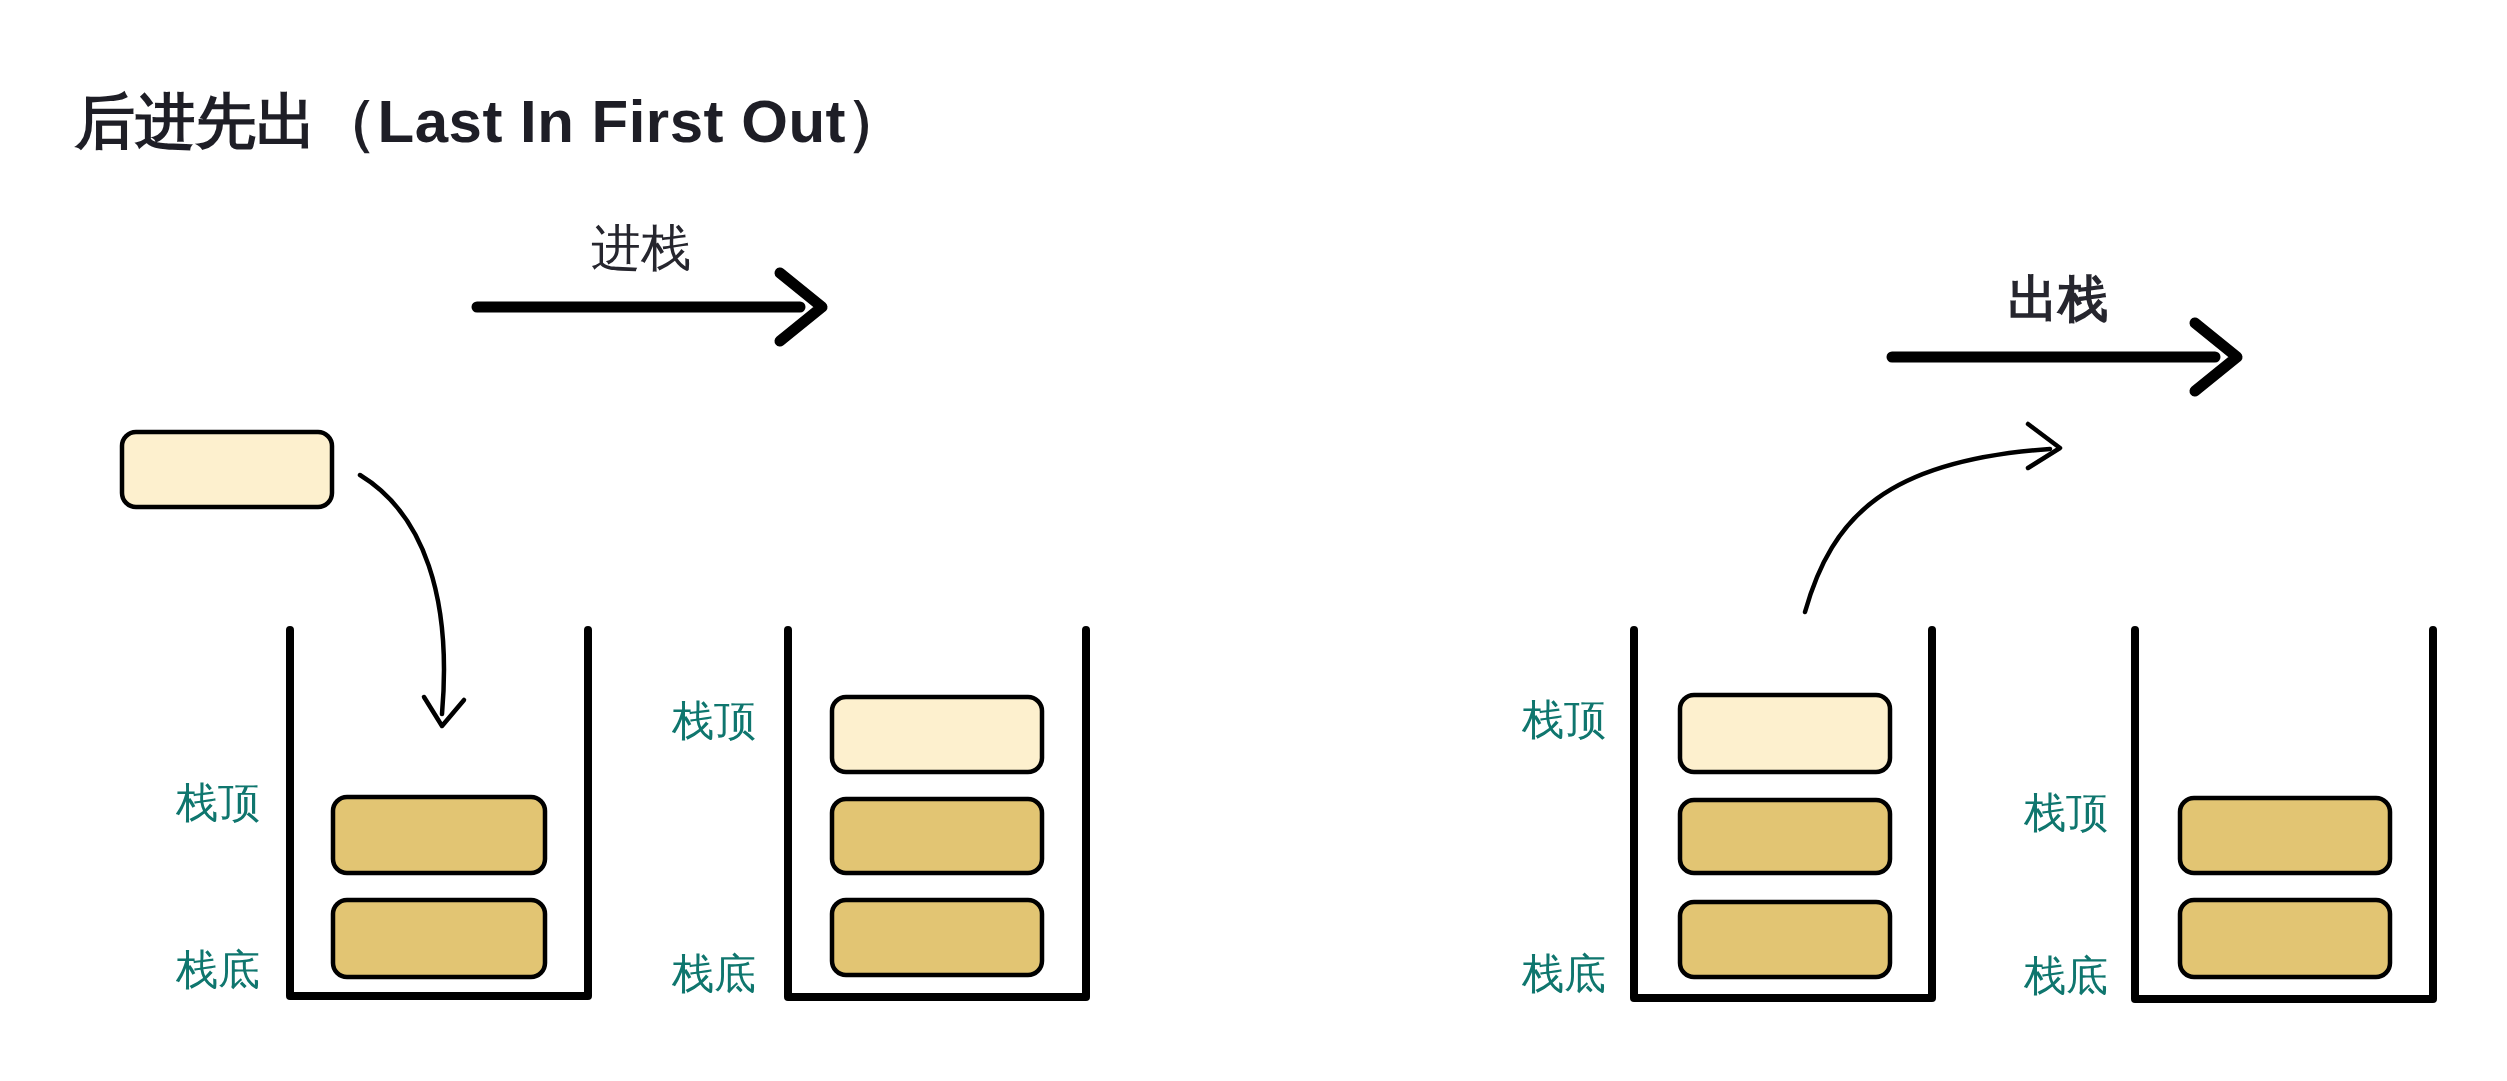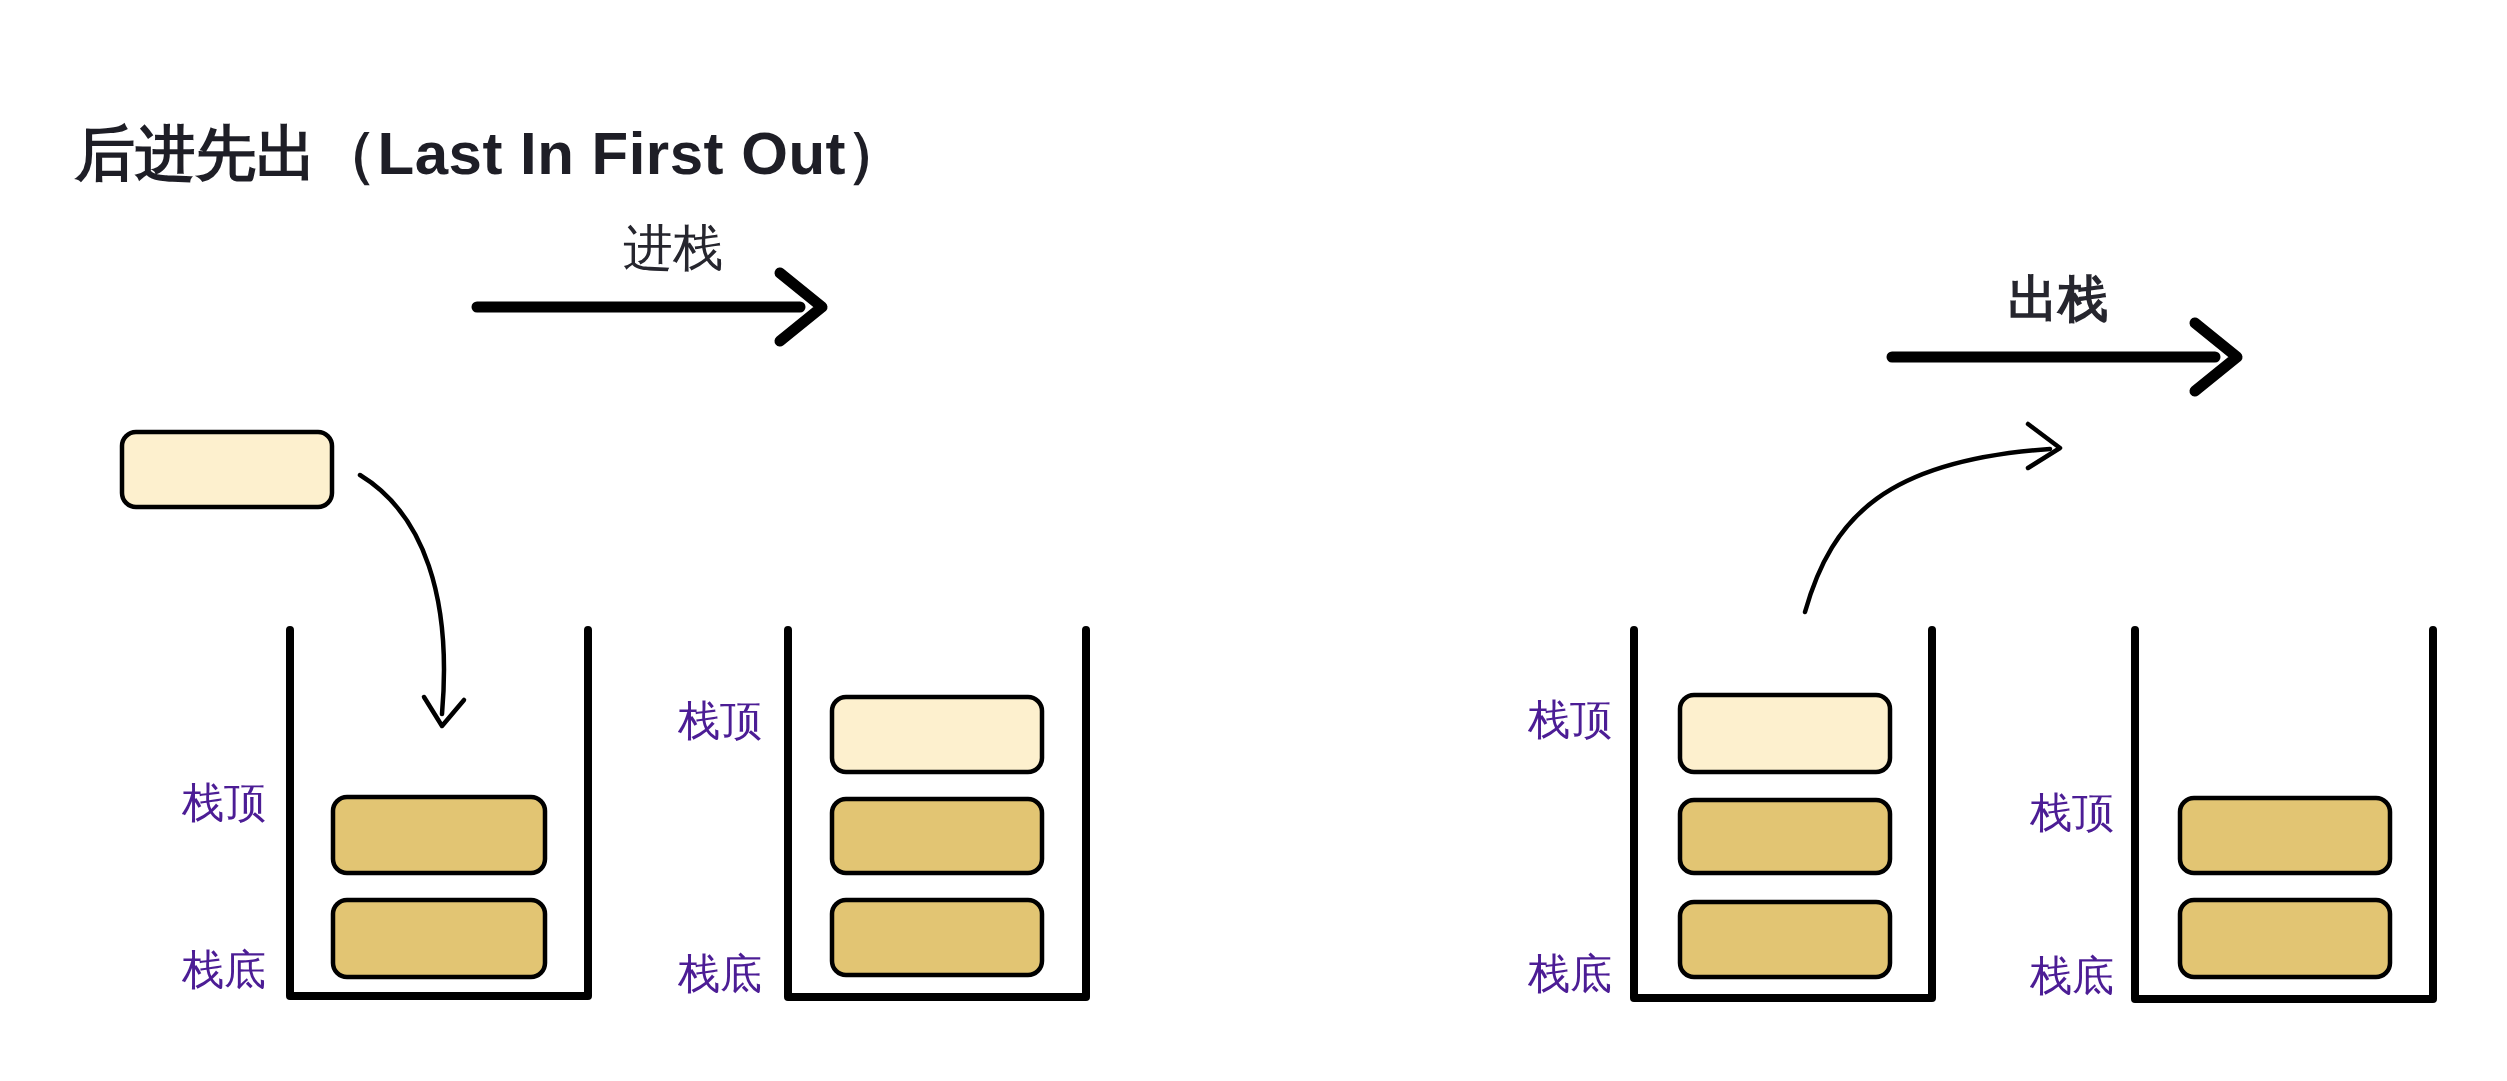--- a/index.html
+++ b/index.html
@@ -6,46 +6,46 @@
   .canvas{
     position:relative;
     width:2507px;height:1081px;
     background:#ffffff;
     font-family:"Liberation Sans","DejaVu Sans",sans-serif;
     overflow:hidden;
   }
   .page-title{
     position:absolute;left:75px;top:86px;
     font-size:60px;line-height:72px;font-weight:600;
-    color:#1E1E26;letter-spacing:0.5px;white-space:nowrap;margin-top:32px;
+    color:#1E1E26;letter-spacing:0.5px;white-space:nowrap;
   }
   .arrow-label{
     position:absolute;
     font-size:50px;line-height:54px;font-weight:500;
     color:#26262E;white-space:nowrap;
   }
   .stack-label{
     position:absolute;
     font-size:42px;line-height:44px;font-weight:400;
-    color:#4c1d95;width:96px;text-align:center;white-space:nowrap;
+    color:#0f766e;width:96px;text-align:left;white-space:nowrap;
   }
   svg.diagram{position:absolute;left:0;top:0;}
   .container-path{fill:none;stroke:#000000;stroke-width:8;stroke-linecap:round;stroke-linejoin:round;}
   .block-rect{stroke:#000000;stroke-width:4.5;}
   .arrow-main{fill:none;stroke:#000000;stroke-width:11;stroke-linecap:round;stroke-linejoin:round;}
   .arrow-curve{fill:none;stroke:#000000;stroke-width:4.5;stroke-linecap:round;stroke-linejoin:round;}
 </style>
 </head>
 <body>
 
 <div class="canvas">
 
   <div class="page-title">后进先出（Last In First Out）</div>
 
-  <div class="arrow-label" style="left:591px;top:221px;margin-left:32px;">进栈</div>
+  <div class="arrow-label" style="left:591px;top:221px;">进栈</div>
   <div class="arrow-label" style="left:2008px;top:272px;font-weight:bold;">出栈</div>
 
   <div class="stack-label" style="left:176px;top:781px;">栈顶</div>
   <div class="stack-label" style="left:176px;top:948px;">栈底</div>
 
   <div class="stack-label" style="left:672px;top:699px;">栈顶</div>
   <div class="stack-label" style="left:672px;top:952px;">栈底</div>
 
   <div class="stack-label" style="left:1522px;top:698px;">栈顶</div>
   <div class="stack-label" style="left:1522px;top:952px;">栈底</div>

